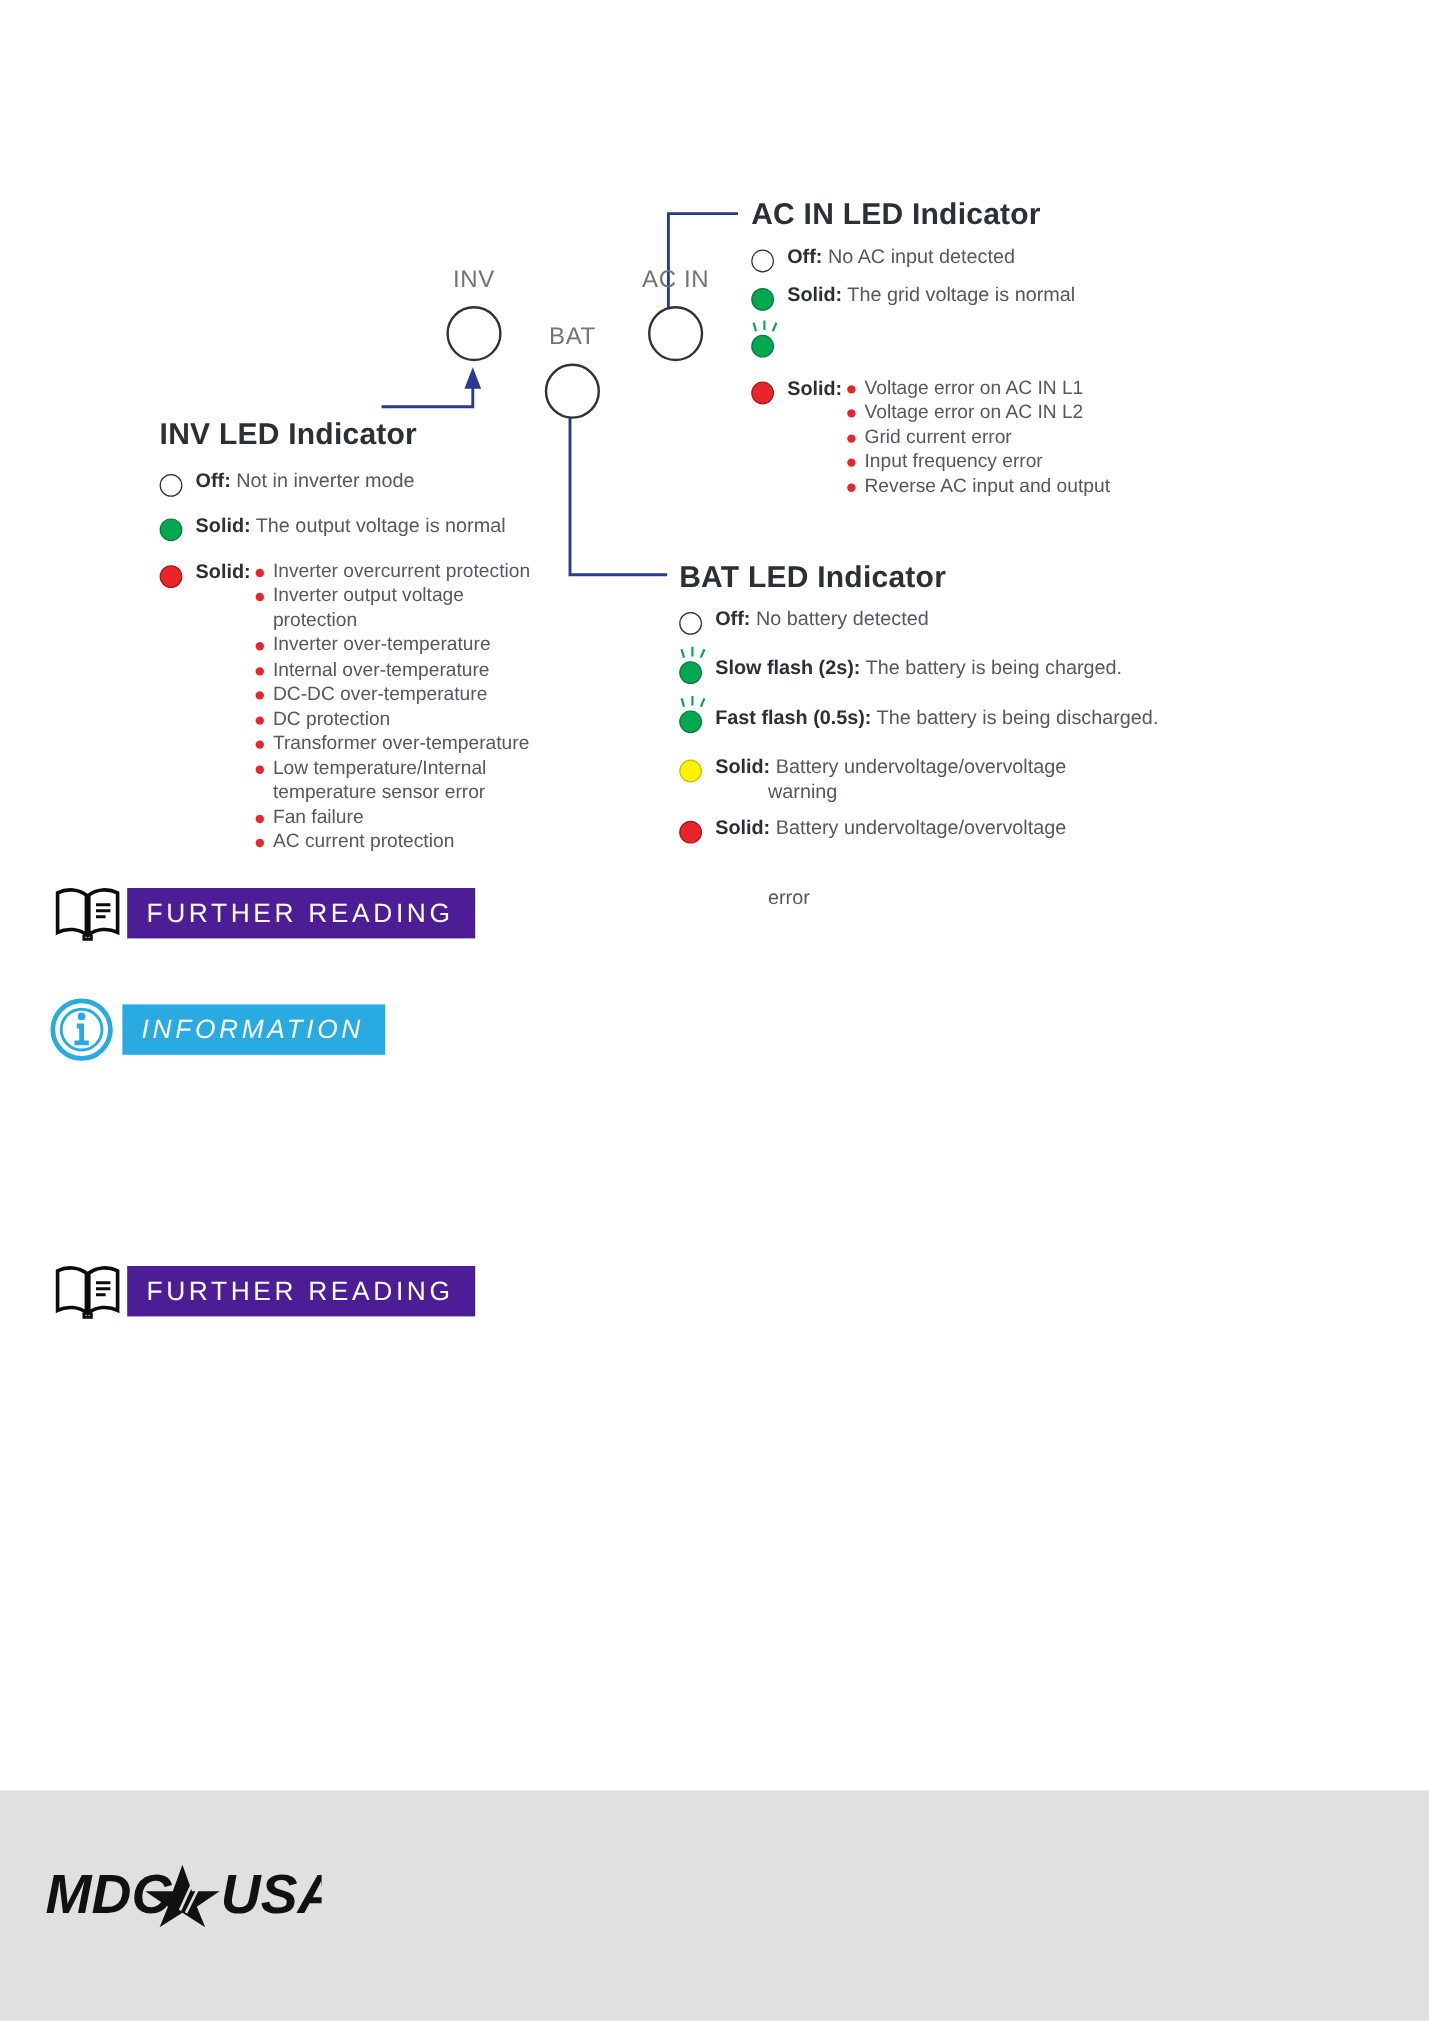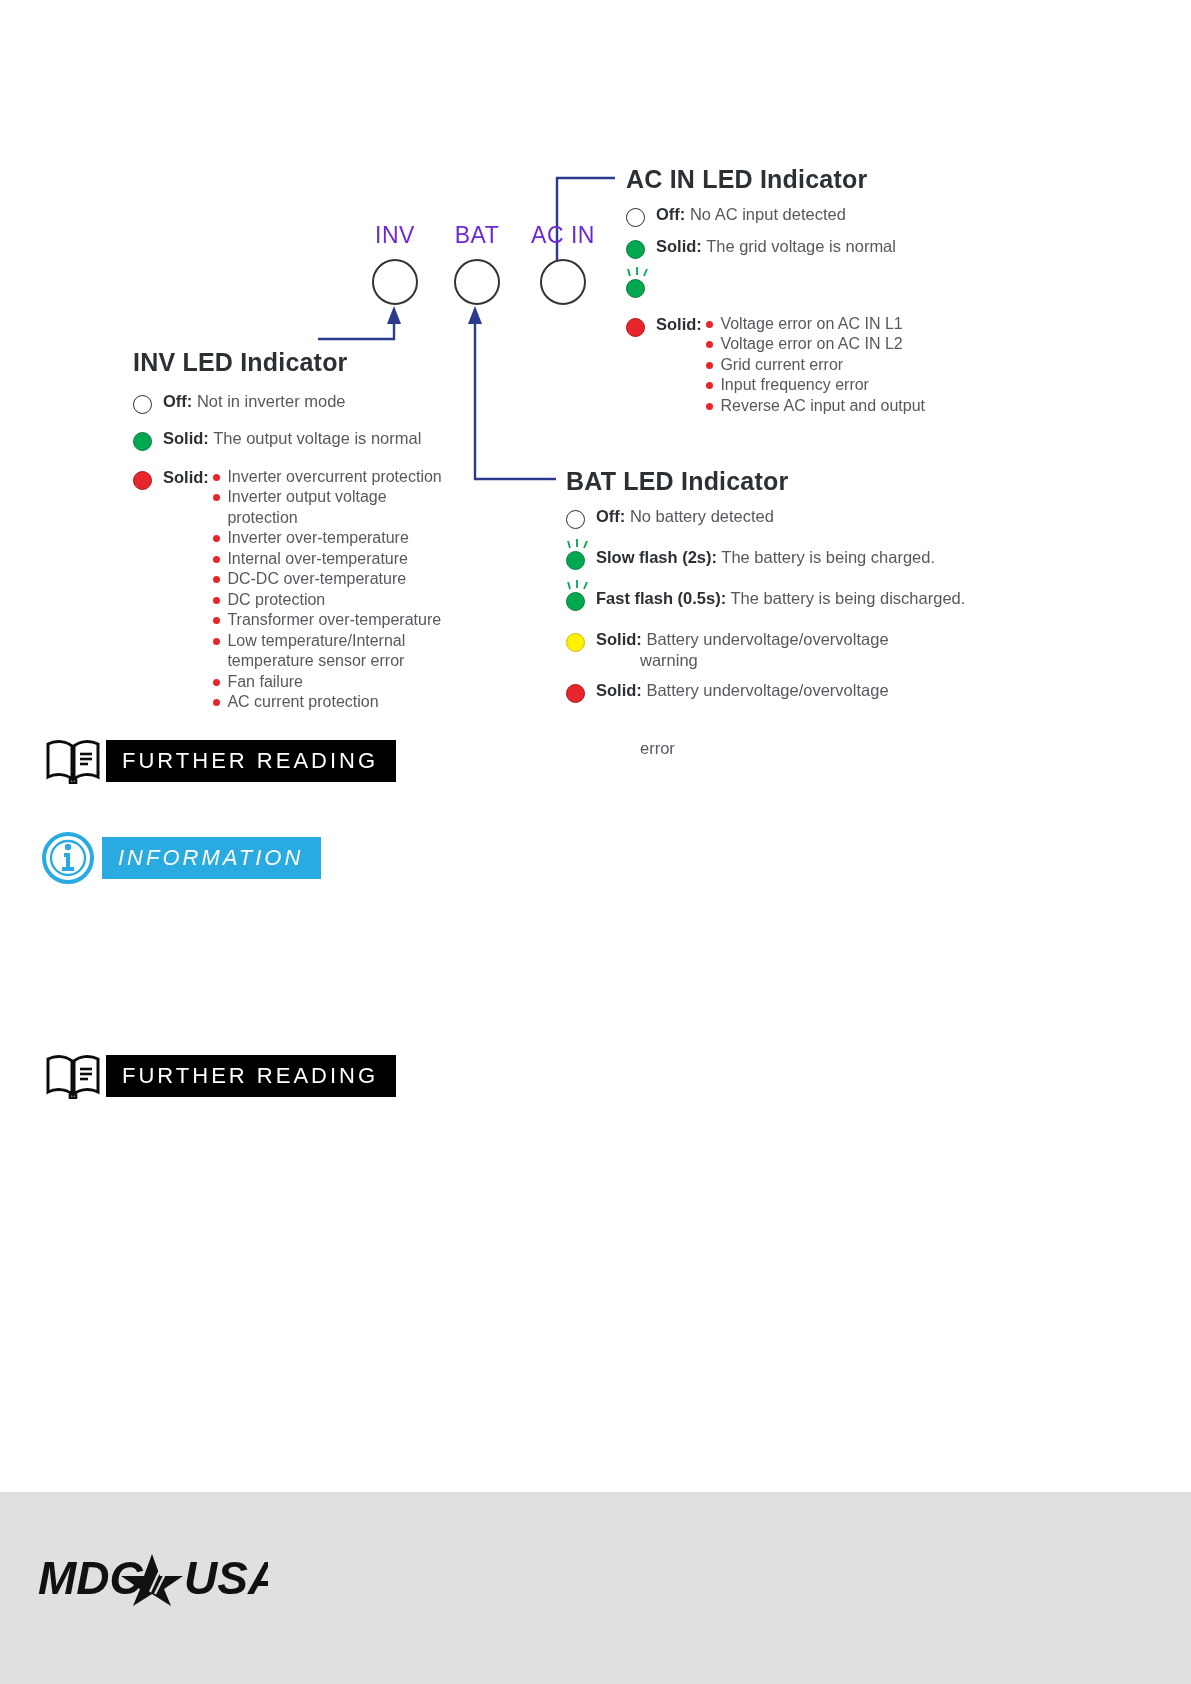--- a/index.html
+++ b/index.html
@@ -8,21 +8,21 @@
     background:#ffffff;
     font-family:"Liberation Sans", sans-serif;
     color:#3b3f45;
     overflow:hidden;
   }
   .page{position:absolute;inset:0;}
 
   
   .led-row{position:absolute;left:360px;top:222px;width:240px;height:120px;}
   .led-col{position:absolute;width:70px;text-align:center;}
-  .led-label{font-size:23px;color:#6d28d9;letter-spacing:.5px;font-family:"Liberation Sans",sans-serif;}
+  .led-label{font-size:20px;color:#737373;letter-spacing:.5px;font-family:"Liberation Sans",sans-serif;}
   .led-circle{width:42px;height:42px;border:2px solid #333;border-radius:50%;margin:10px auto 0;background:#fff;}
 
   
   .leaders{position:absolute;left:0;top:0;width:1191px;height:760px;pointer-events:none;}
 
   
   .block{position:absolute;}
   .block h3{
     margin:0 0 10px 0;font-size:25px;font-weight:bold;color:#2b3035;
     letter-spacing:.2px;
@@ -41,21 +41,21 @@
   .sub li{position:relative;padding-left:14px;font-size:16px;line-height:1.28;color:#55595e;white-space:pre-line;}
   .sub li:before{content:"";position:absolute;left:0;top:7px;width:7px;height:7px;border-radius:50%;background:#E8252A;}
   .cont{display:block;padding-left:14px;}
 
   
   .badge-row{position:absolute;display:flex;align-items:center;}
   .badge-label{
     color:#ffffff;font-size:22px;letter-spacing:3px;
     padding:9px 18px 9px 16px;line-height:1.1;white-space:nowrap;
   }
-  .badge-label.dark{background:#000000;}
+  .badge-label.dark{background:#4c1d95;}
   .badge-label.info{background:#29ABE2;font-style:italic;}
   .bookicon{width:58px;height:46px;flex:0 0 58px;margin-right:4px;}
   .infoicon{width:56px;height:56px;flex:0 0 56px;margin-right:6px;}
 
   
   .footer{position:absolute;left:0;top:1492px;width:1191px;height:192px;background:#e0e0e0;}
   .logo{position:absolute;left:38px;top:1548px;width:230px;height:60px;}
 </style>
 </head>
 <body>
@@ -72,21 +72,21 @@
 
     <path d="M556,479 L475,479 L475,322" stroke="#2B3A8C" stroke-width="2.4" fill="none"></path>
     <polygon points="475,306 468,324 482,324" fill="#2B3A8C"></polygon>
   </svg>
 
   <div class="led-row">
     <div class="led-col" style="left:0px;">
       <div class="led-label">INV</div>
       <div class="led-circle"></div>
     </div>
-    <div class="led-col" style="left:82px;">
+    <div class="led-col" style="left:82px;margin-top:48px;">
       <div class="led-label">BAT</div>
       <div class="led-circle"></div>
     </div>
     <div class="led-col" style="left:160px;width:86px;">
       <div class="led-label">AC IN</div>
       <div class="led-circle"></div>
     </div>
   </div>
 
   <div class="block" style="left:626px;top:165px;width:420px;">

